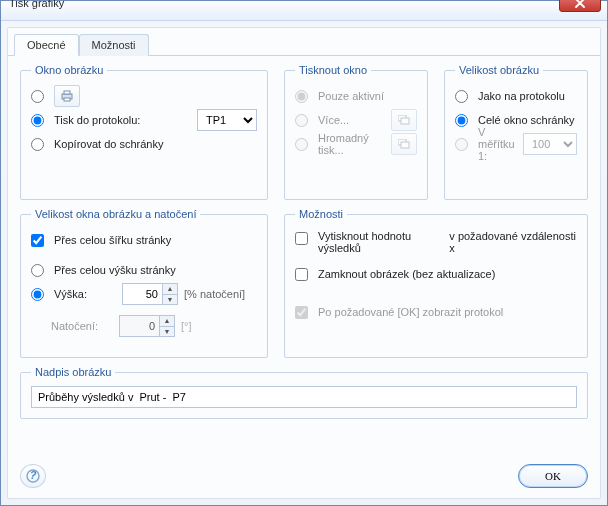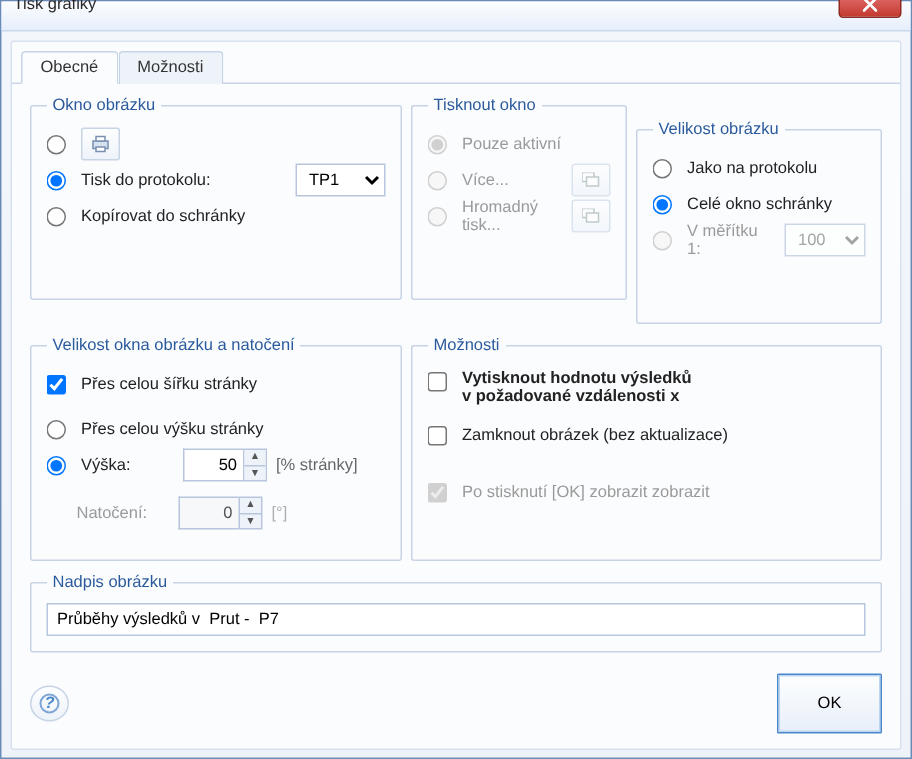--- a/index.html
+++ b/index.html
@@ -67,21 +67,21 @@
   }
 
   .tabpanel {
     flex: 1;
     padding: 8px 10px 6px 10px;
     display: flex; flex-direction: column;
     gap: 8px;
   }
 
   .row {
-    display: flex; gap: 2px;
+    display: flex; gap: 12px;
   }
 
   fieldset.group {
     border: 1px solid #c7d4e6;
     border-radius: 2px;
     padding: 8px 10px 10px 10px;
     background: #fbfcfe;
     min-width: 0;
   }
   fieldset.group > legend {
@@ -145,44 +145,45 @@
     padding: 2px 6px;
   }
 
   .dlg-buttons {
     display:flex; align-items:center;
     padding: 8px 12px 10px 12px;
     gap: 10px;
   }
   .dlg-buttons .spacer { flex:1; }
   .btn {
-    min-width: 70px; height: 40px;
+    min-width: 70px; height: 24px;
     border: 1px solid #9fb4d1;
     background: linear-gradient(#fdfefe,#e8effa);
-    border-radius: 1px;
+    border-radius: 12px;
     cursor: pointer;
     padding: 0 14px;
+    font-family: Liberation Serif, serif;
   }
   .btn.default {
     border-color: #4a88c9;
     box-shadow: 0 0 0 1px #bcd6f2 inset;
   }
   .help-btn {
     width: 26px; height: 24px;
     border: 1px solid #c7d4e6;
     background: linear-gradient(#fdfefe,#eef3fa);
     border-radius: 50%;
     display:flex; align-items:center; justify-content:center;
     cursor:pointer;
     color:#4a88c9; font-weight:bold; font-style:italic;
   }
 
   .g-okno    { flex: 0 0 248px; height: 136px; }
   .g-tisk    { flex: 0 0 144px; height: 136px; }
-  .g-velobr  { flex: 1; height: 136px; margin-top: 16px; }
+  .g-velobr  { flex: 1; height: 136px; }
   .g-velokno { flex: 0 0 248px; height: 150px; }
   .g-moznosti{ flex: 1; height: 150px; }
   .g-nadpis  { flex: 1; }
 </style>
 </head>
 <body>
 
 <div class="window">
   <div class="titlebar">
     <span class="title">Tisk grafiky</span>
@@ -298,21 +299,21 @@
           <div class="opt-row">
             <input type="radio" name="velok" checked="" style="">
             <label style="flex:0 0 62px">Výška:</label>
             <div class="spinner">
               <input value="50" style="">
               <div class="arrows">
                   <span>▲</span>
                   <span>▼</span>
                 </div>
             </div>
-            <span class="suffix">[% stránky]</span>
+            <span class="suffix">[% natočení]</span>
           </div>
           <div style="height:8px"></div>
           <div class="opt-row disabled">
             <span style="width:14px"></span>
             <label style="flex:0 0 62px">Natočení:</label>
             <div class="spinner">
               <input disabled="" value="0" style="">
               <div class="arrows">
                   <span>▲</span>
                   <span>▼</span>
@@ -320,34 +321,34 @@
             </div>
             <span class="suffix">[°]</span>
           </div>
         </fieldset>
 
         <fieldset class="group g-moznosti">
           <legend>Možnosti</legend>
 
           <div class="opt-row" style="height:auto; align-items:flex-start; padding-top:2px;">
             <input type="checkbox" style="margin-top: 2px;">
-            <div style="display:flex; flex-direction:column;font-weight:bold;">
+            <div style="display:flex; flex-direction:row;">
               <span>Vytisknout hodnotu výsledků</span>
               <span>v požadované vzdálenosti x</span>
             </div>
           </div>
           <div style="height:8px"></div>
           <div class="opt-row">
             <input type="checkbox" style="">
             <label>Zamknout obrázek (bez aktualizace)</label>
           </div>
           <div style="height:14px"></div>
           <div class="opt-row disabled">
             <input type="checkbox" checked="" disabled="" style="">
-            <label>Po stisknutí [OK] zobrazit zobrazit</label>
+            <label>Po požadované [OK] zobrazit protokol</label>
           </div>
         </fieldset>
       </div>
 
       <div class="row">
         <fieldset class="group g-nadpis">
           <legend>Nadpis obrázku</legend>
           <input class="caption-input" value="Průběhy výsledků v  Prut -  P7" style="">
         </fieldset>
       </div>

